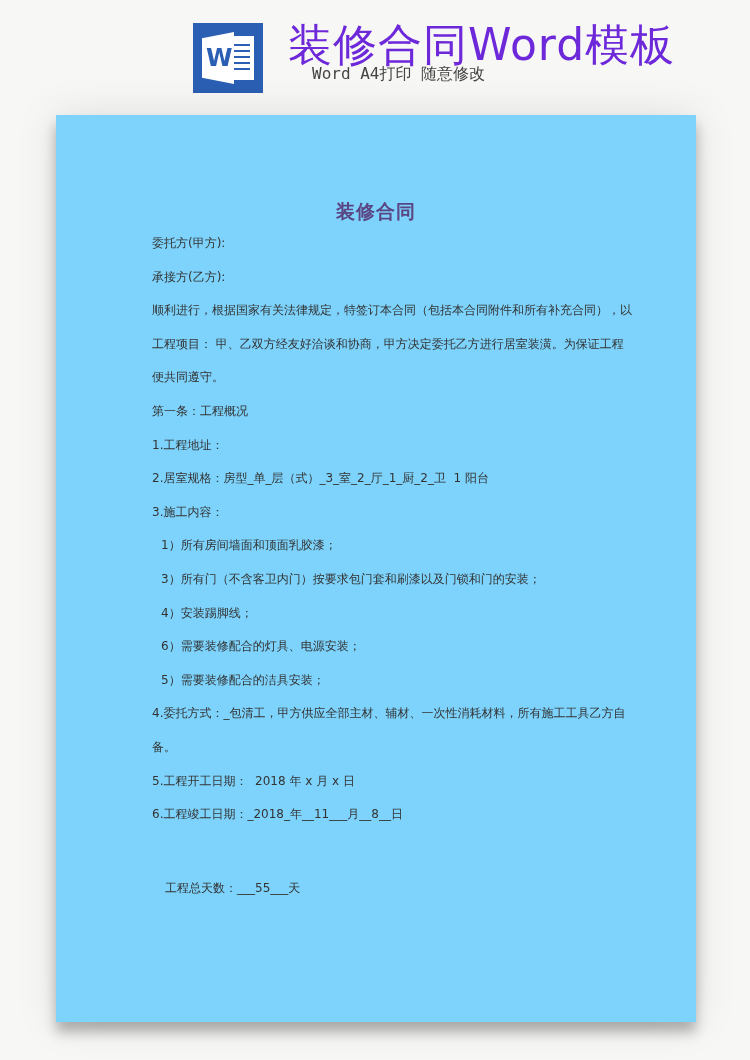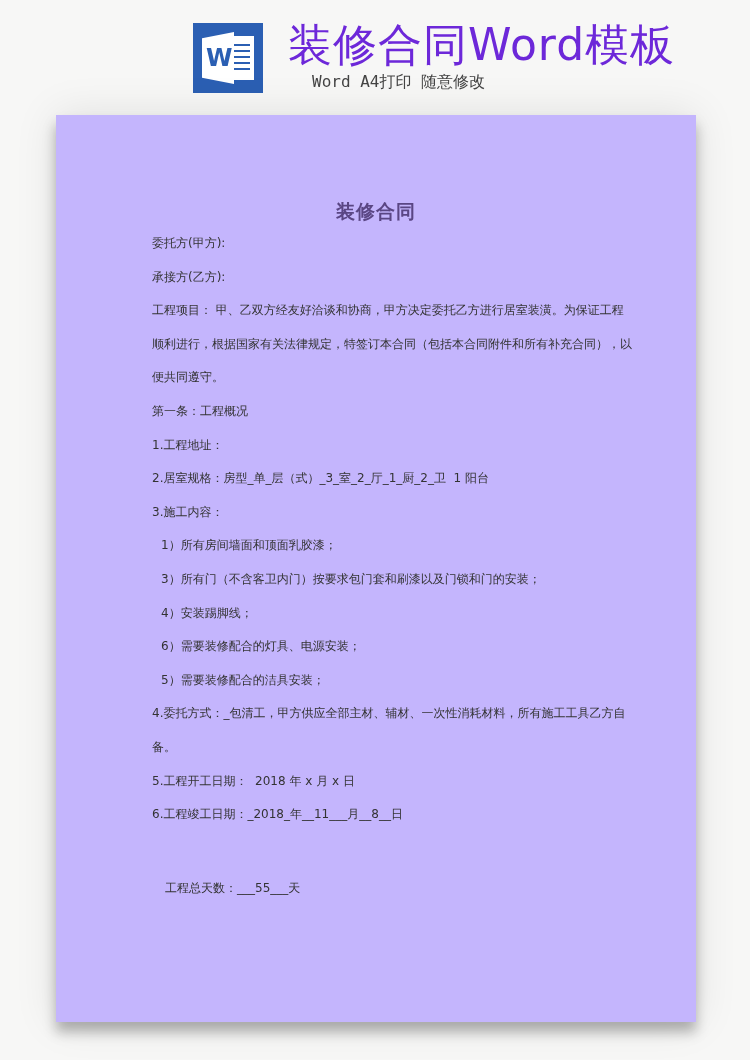--- a/index.html
+++ b/index.html
@@ -30,27 +30,27 @@
     position: absolute; left: 13px; top: 22px; width: 26px; height: 26px;
     color: #2b5fb3; font-weight: bold; font-size: 24px; line-height: 26px;
     font-family: "DejaVu Sans", sans-serif; text-align: center;
   }
   .h-title {
     position: absolute; left: 288px; top: 24px;
     font-size: 44px; line-height: 42px; color: #6d28d9; white-space: nowrap;
     letter-spacing: 1px;
   }
   .h-sub {
-    position: absolute; left: 312px; top: 70px;
+    position: absolute; left: 312px; top: 62px;
     font-size: 16px; line-height: 24px; color: #444444; white-space: nowrap;
     font-family: "DejaVu Sans Mono", "Liberation Mono", monospace;
   }
   .page {
     position: absolute; left: 56px; top: 115px; width: 640px; height: 907px;
-    background: #c4b5fd;
+    background: #7dd3fc;
     box-shadow: 0 10px 12px rgba(0,0,0,0.28), 0 0 40px rgba(0,0,0,0.10);
   }
   .doc-title {
     position: absolute; left: 0; top: 84px; width: 640px; text-align: center;
     font-size: 19px; font-weight: bold; color: #5a4684; line-height: 24px;
     letter-spacing: 1px;
   }
   .lines { position: absolute; left: 96px; top: 118px; width: 460px; }
   .line {
     height: 33.6px; line-height: 20px; font-size: 12px; color: #333333;
@@ -76,22 +76,22 @@
   </div>
   <div class="h-title">装修合同Word模板</div>
   <div class="h-sub">Word A4打印 随意修改</div>
 </div>
 
 <div class="page">
   <div class="doc-title">装修合同</div>
   <div class="lines">
     <div class="line">委托方(甲方):</div>
     <div class="line">承接方(乙方):</div>
+    <div class="line">顺利进行，根据国家有关法律规定，特签订本合同（包括本合同附件和所有补充合同），以</div>
     <div class="line">工程项目： 甲、乙双方经友好洽谈和协商，甲方决定委托乙方进行居室装潢。为保证工程</div>
-    <div class="line">顺利进行，根据国家有关法律规定，特签订本合同（包括本合同附件和所有补充合同），以</div>
     <div class="line">便共同遵守。</div>
     <div class="line">第一条：工程概况</div>
     <div class="line">1.工程地址：</div>
     <div class="line">2.居室规格：房型_单_层（式）_3_室_2_厅_1_厨_2_卫  1 阳台</div>
     <div class="line">3.施工内容：</div>
     <div class="line indent">1）所有房间墙面和顶面乳胶漆；</div>
     <div class="line indent">3）所有门（不含客卫内门）按要求包门套和刷漆以及门锁和门的安装；</div>
     <div class="line indent">4）安装踢脚线；</div>
     <div class="line indent">6）需要装修配合的灯具、电源安装；</div>
     <div class="line indent">5）需要装修配合的洁具安装；</div>

